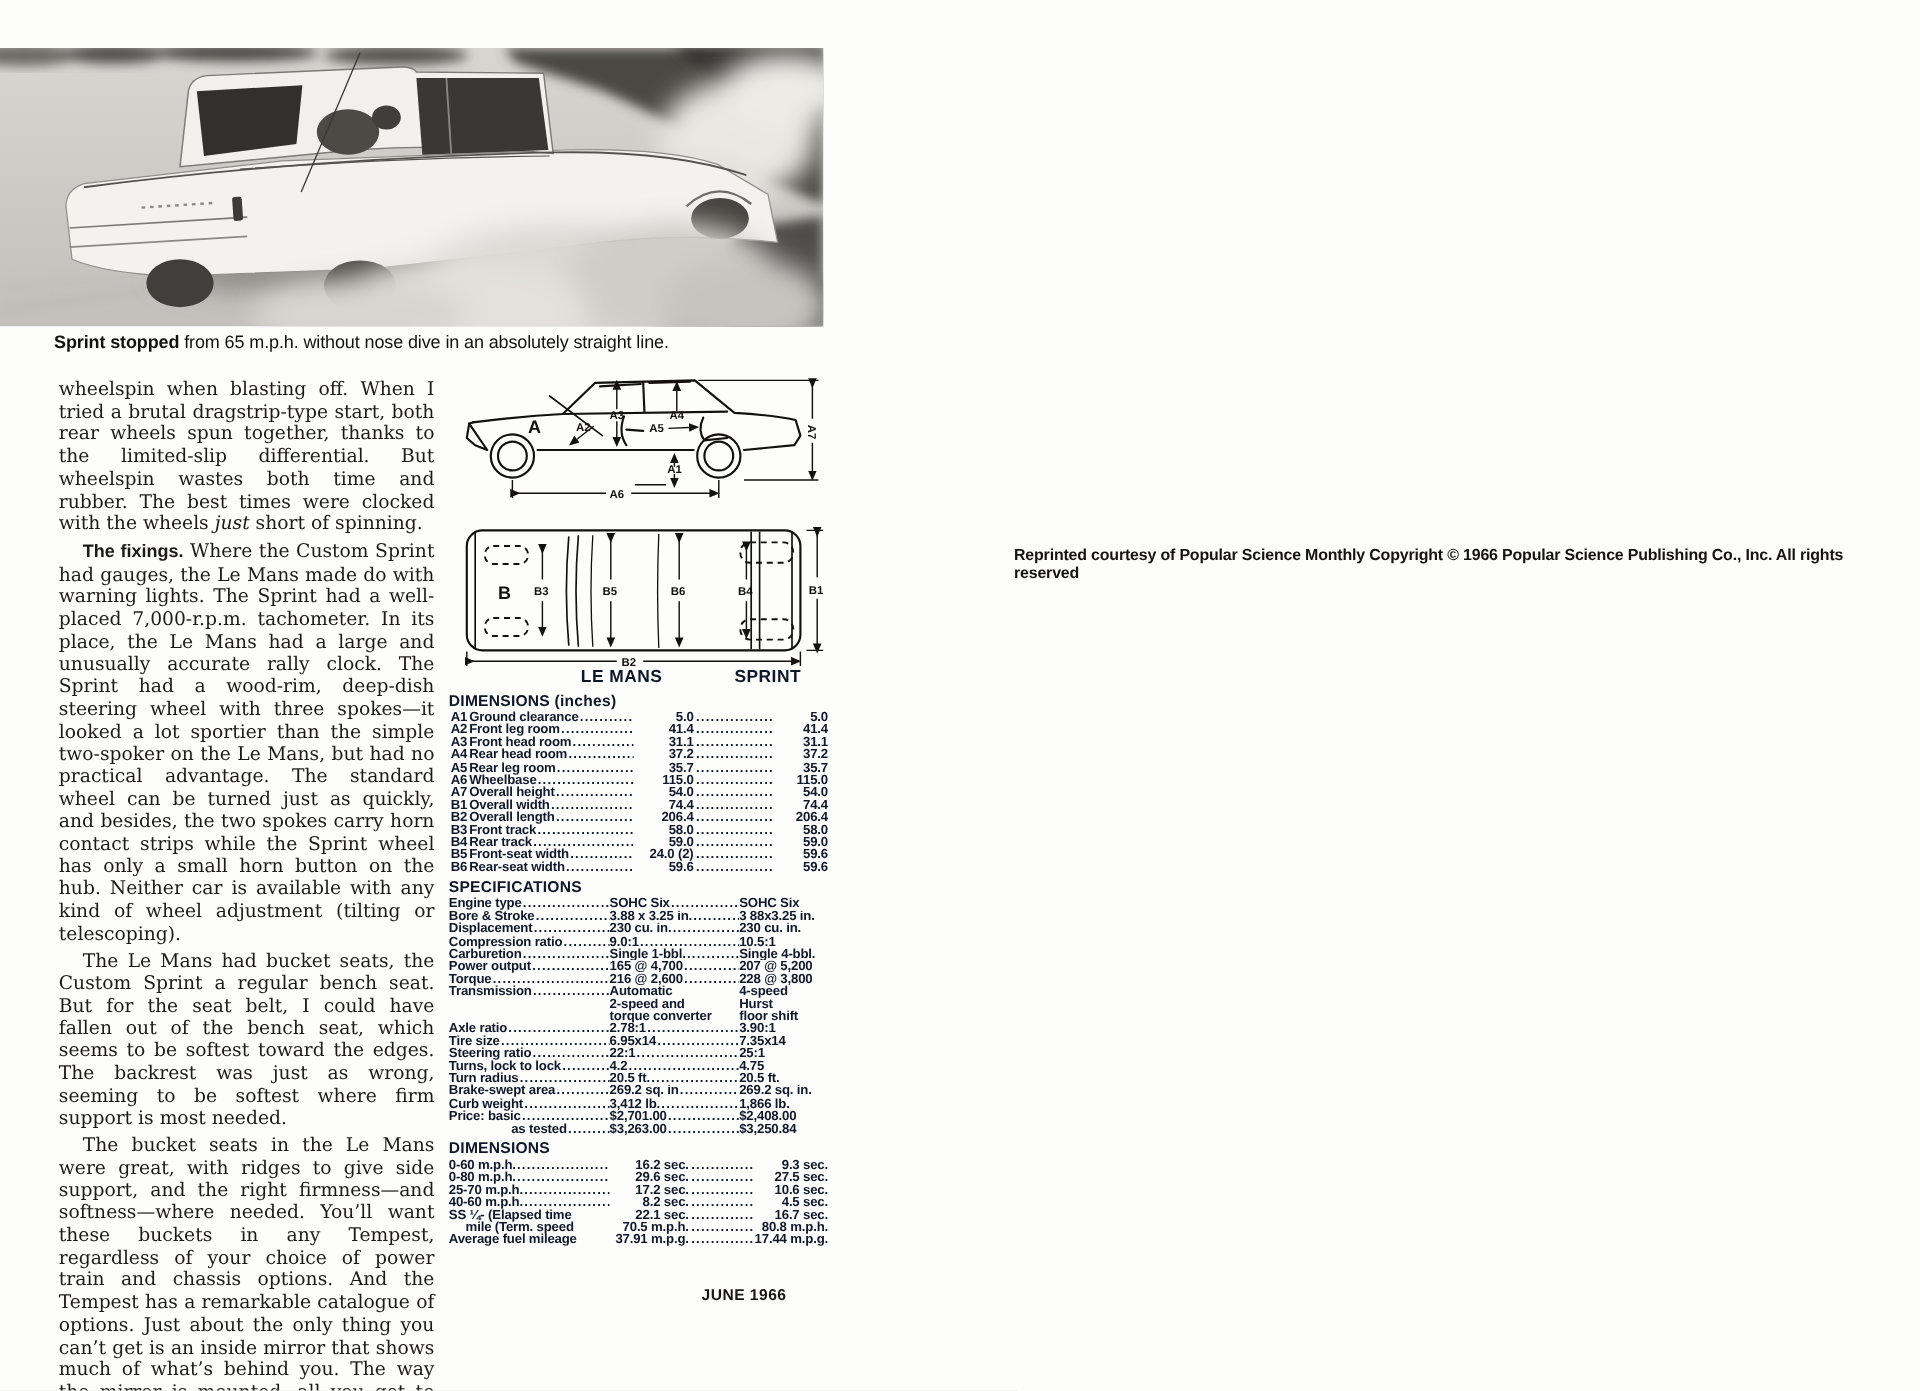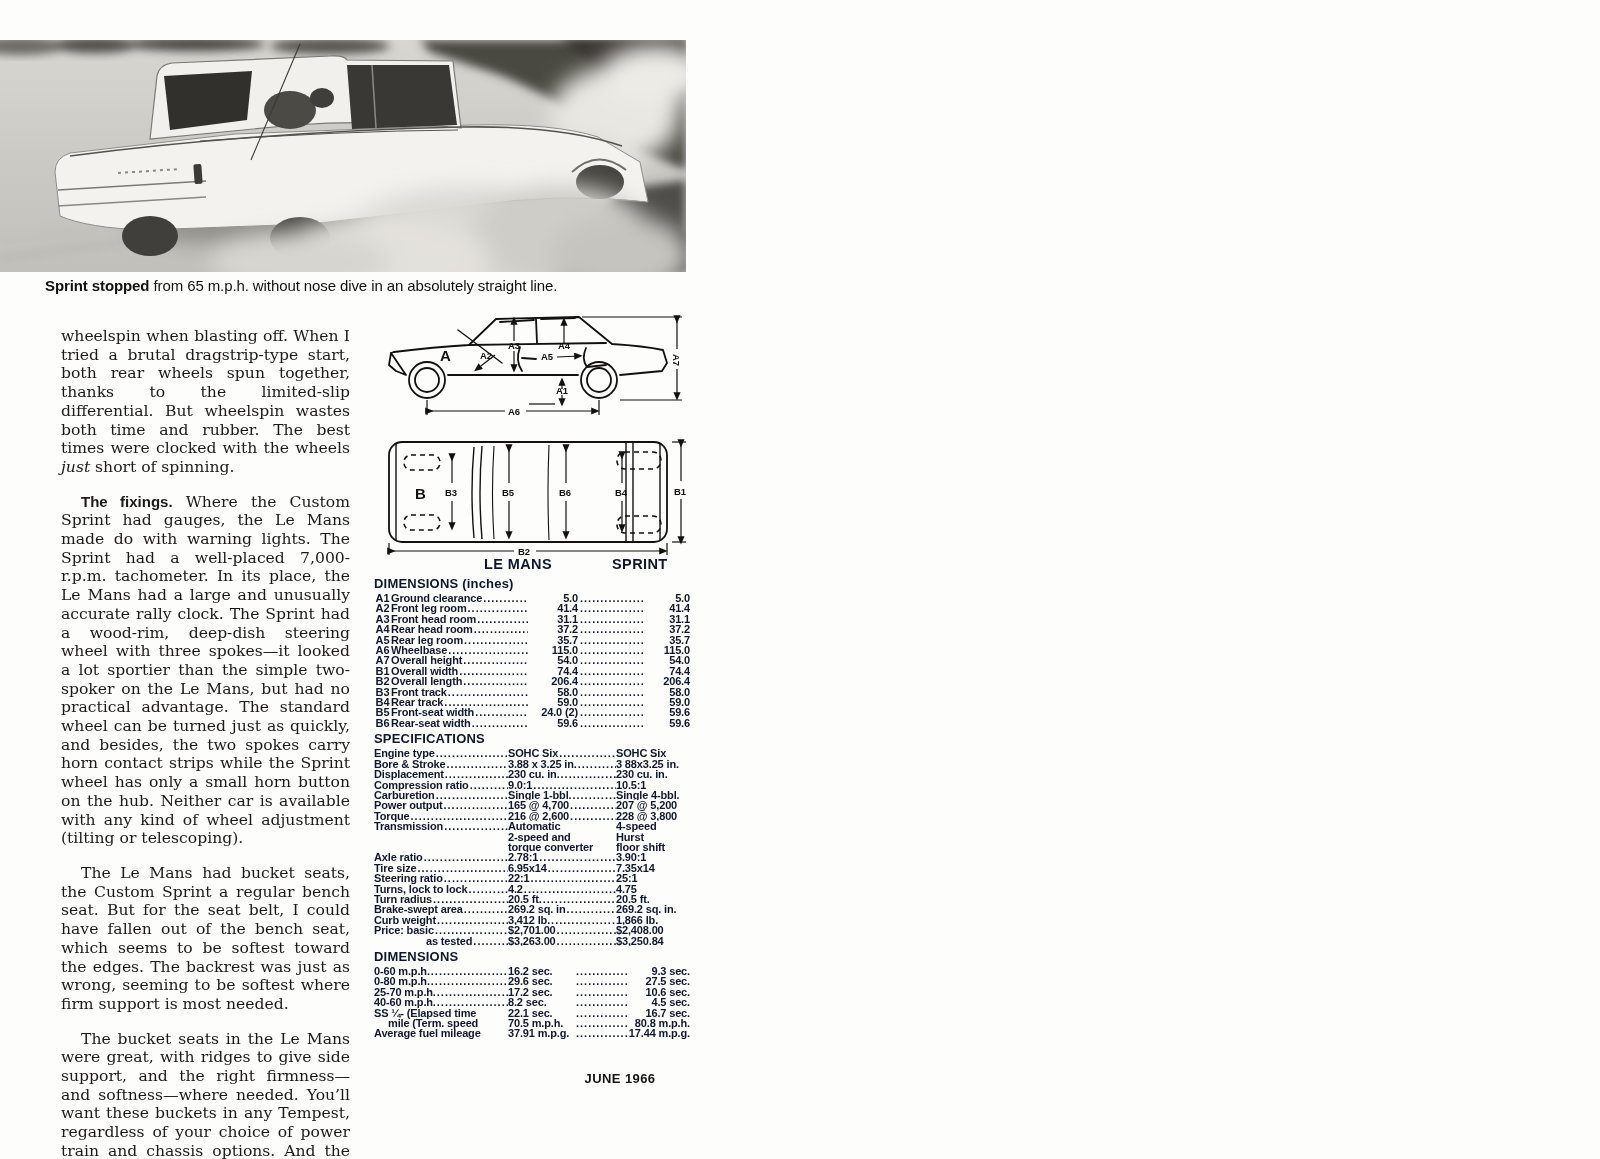--- a/index.html
+++ b/index.html
@@ -7,21 +7,21 @@
         font-family:"Liberation Sans",sans-serif;color:#161513;}
   
   .photo{position:absolute;left:0;top:40px;width:686px;height:232px;}
   
   .caption{position:absolute;left:45px;top:277px;width:620px;font-size:15px;letter-spacing:-0.1px;color:#111;}
   .caption b{font-weight:700;}
   
   .article{position:absolute;left:45px;top:311px;width:321px;
            font-family:"DejaVu Serif",serif;font-size:15.6px;line-height:18.7px;
            text-align:justify;color:#1b1a18;}
-  .article p{margin:16px;}
+  .article p{margin:4px;}
   .article p.ind{text-indent:20px;}
   .article i{font-style:italic;}
   .article b{font-weight:700;font-family:"Liberation Sans",sans-serif;font-size:15px;}
   .endmark{float:right;margin-top:4px;}
   .endmark span{display:inline-block;width:12px;height:12px;background:#1b1a18;color:#fff;
     font-family:"Liberation Sans",sans-serif;font-size:9px;font-weight:700;line-height:12px;
     text-align:center;margin-left:2px;}
   
   .midcol{position:absolute;left:374px;top:556px;width:316px;font-weight:700;color:#0f172a;}
   .colheads{position:relative;height:17px;font-size:14.5px;letter-spacing:0.4px;}
@@ -35,21 +35,21 @@
   .tlabel.ind3{padding-left:52px;}
   .ld{flex:1 1 0;overflow:hidden;padding:0 1px;}
   .ld::after,.ld2::after,.ldv::after{content:"................................................................";letter-spacing:1px;}
   .ld.nd::after,.ldv.nd::after{content:"";}
   .dims .v1{flex:0 0 50px;text-align:right;}
   .dims .ld2{flex:0 0 62px;overflow:hidden;padding:0 2px;}
   .dims .v2{flex:0 0 46px;text-align:right;}
   .specs .v1box{flex:0 0 108px;display:flex;overflow:hidden;}
   .specs .v1box .ldv{flex:1 1 0;overflow:hidden;padding-left:1px;}
   .specs .v2{flex:0 0 74px;text-align:left;overflow:hidden;}
-  .perf .v1{flex:0 0 66px;}
+  .perf .v1{flex:0 0 66px;text-align:right;}
   .perf .ld2{flex:0 0 50px;overflow:hidden;padding:0 2px;}
   .perf .v2{flex:0 0 62px;text-align:right;}
   
   .issue{position:absolute;left:560px;top:1071px;width:120px;text-align:center;
          font-size:13px;font-weight:700;letter-spacing:0.4px;}
   .copyright{position:absolute;left:845px;top:455px;width:700px;font-size:13.3px;
          font-weight:700;letter-spacing:-0.15px;color:#14130f;}
   svg text{font-family:"Liberation Sans",sans-serif;font-weight:700;fill:#121110;}
   .diagram{position:absolute;}
 </style>
@@ -567,14 +567,15 @@
           <span class="tlabel">Average fuel mileage</span>
           <span class="ld nd"></span>
           <span class="v1">37.91 m.p.g.</span>
           <span class="ld2"></span>
           <span class="v2">17.44 m.p.g.</span>
         </div>
       </div>
   </div>
 
   <div class="issue">JUNE 1966</div>
+  <div class="copyright">Reprinted courtesy of Popular Science Monthly Copyright © 1966 Popular Science Publishing Co., Inc. All rights reserved</div>
 
 </div>
 
 </body></html>

